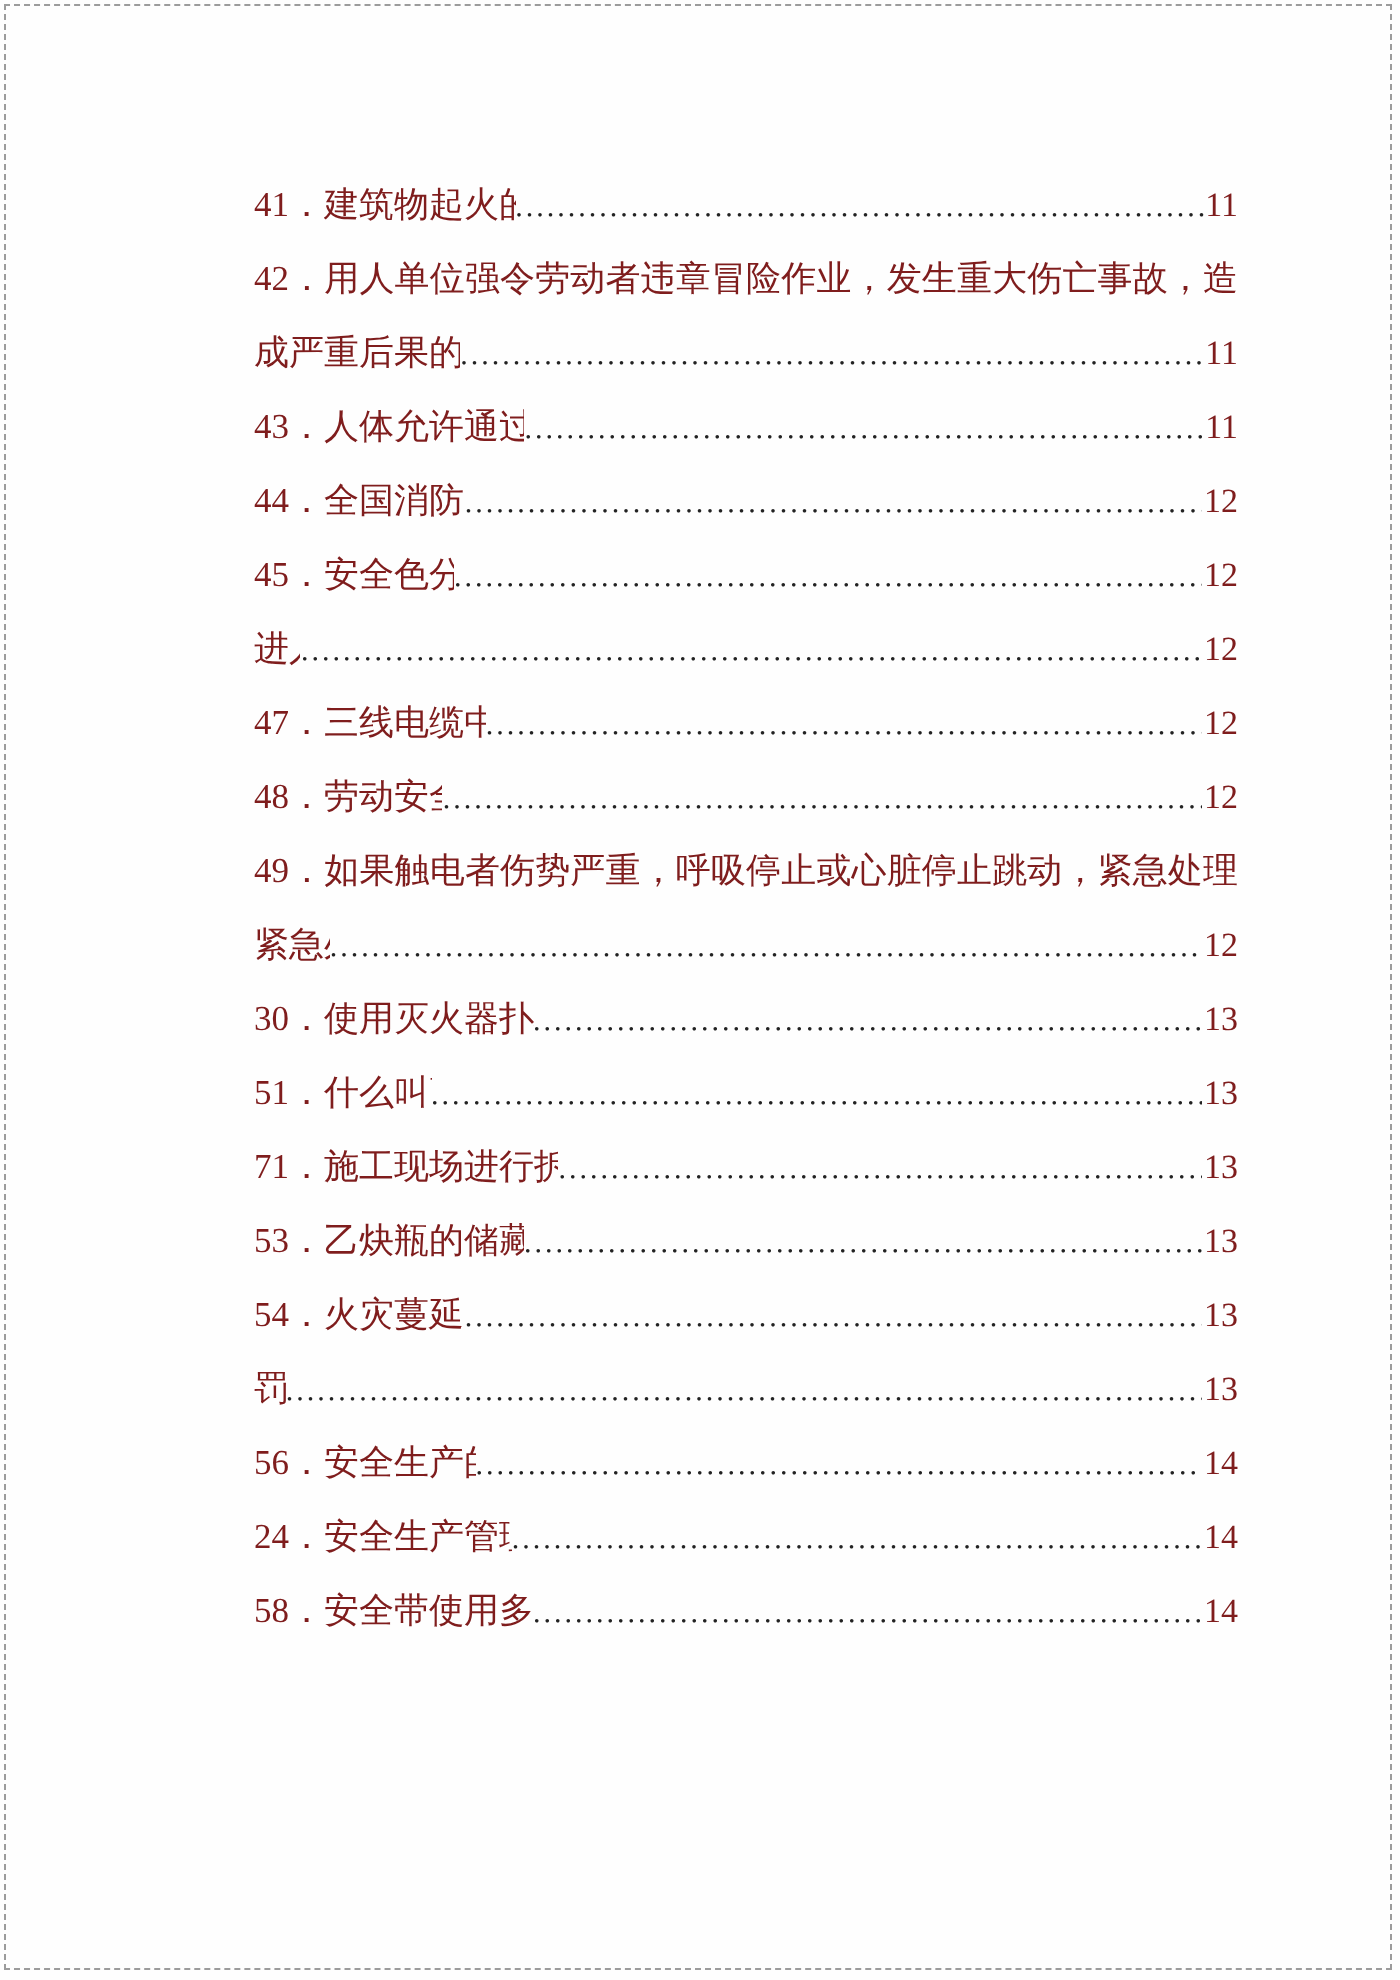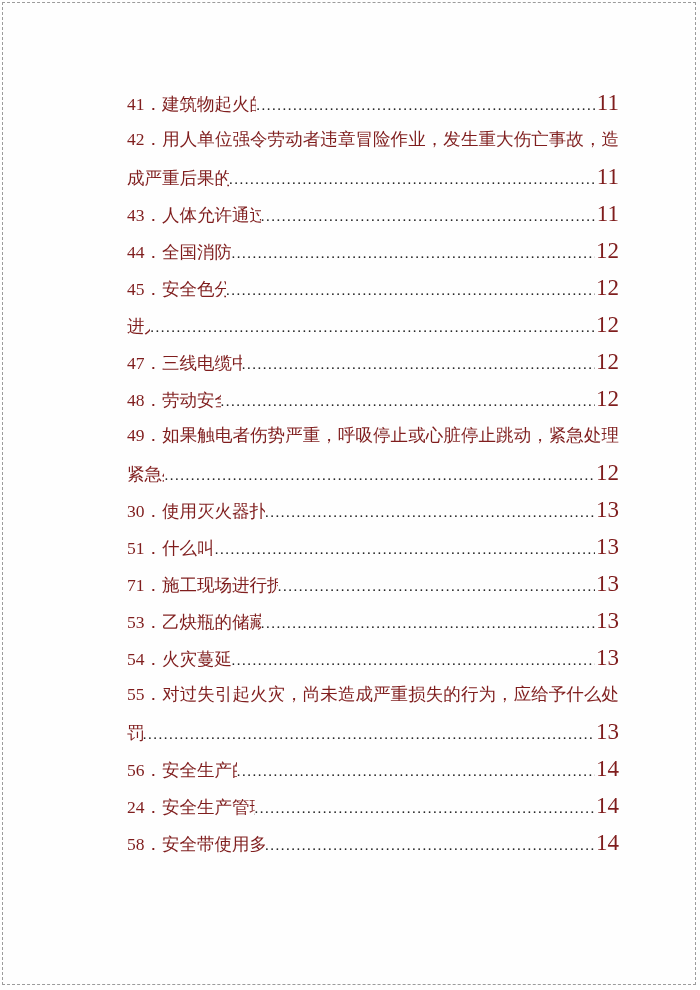--- a/index.html
+++ b/index.html
@@ -61,21 +61,21 @@
     font-size: 15px;
     letter-spacing: 1.5px;
     color: #222;
   }
   .toc-dots::after {
     content: "................................................................................................................................................................................................";
   }
   .toc-page {
     flex: 0 0 auto;
     font-family: "Liberation Serif", "DejaVu Serif", serif;
-    font-size: 23px;
+    font-size: 17px;
     padding-left: 1px;
   }
 </style>
 </head>
 <body>
 
 <div class="page">
   <div class="page-border"></div>
   <div class="toc">
   <div class="toc-line">
@@ -171,21 +171,20 @@
         <span class="toc-page">13</span>
       </div>
 
   <div class="toc-line">
         <span class="toc-num">54．</span>
         <span class="toc-text">火灾蔓延的途径有哪些？</span>
         <span class="toc-dots"></span>
         <span class="toc-page">13</span>
       </div>
 
-  <div class="toc-line full"><span class="toc-num">55．</span><span class="toc-text">对过失引起火灾，尚未造成严重损失的行为，应给予什么处</span></div>
 
   <div class="toc-line">
         <span class="toc-text">罚？</span>
         <span class="toc-dots"></span>
         <span class="toc-page">13</span>
       </div>
 
   <div class="toc-line">
         <span class="toc-num">56．</span>
         <span class="toc-text">安全生产的范围包括什么？</span>

